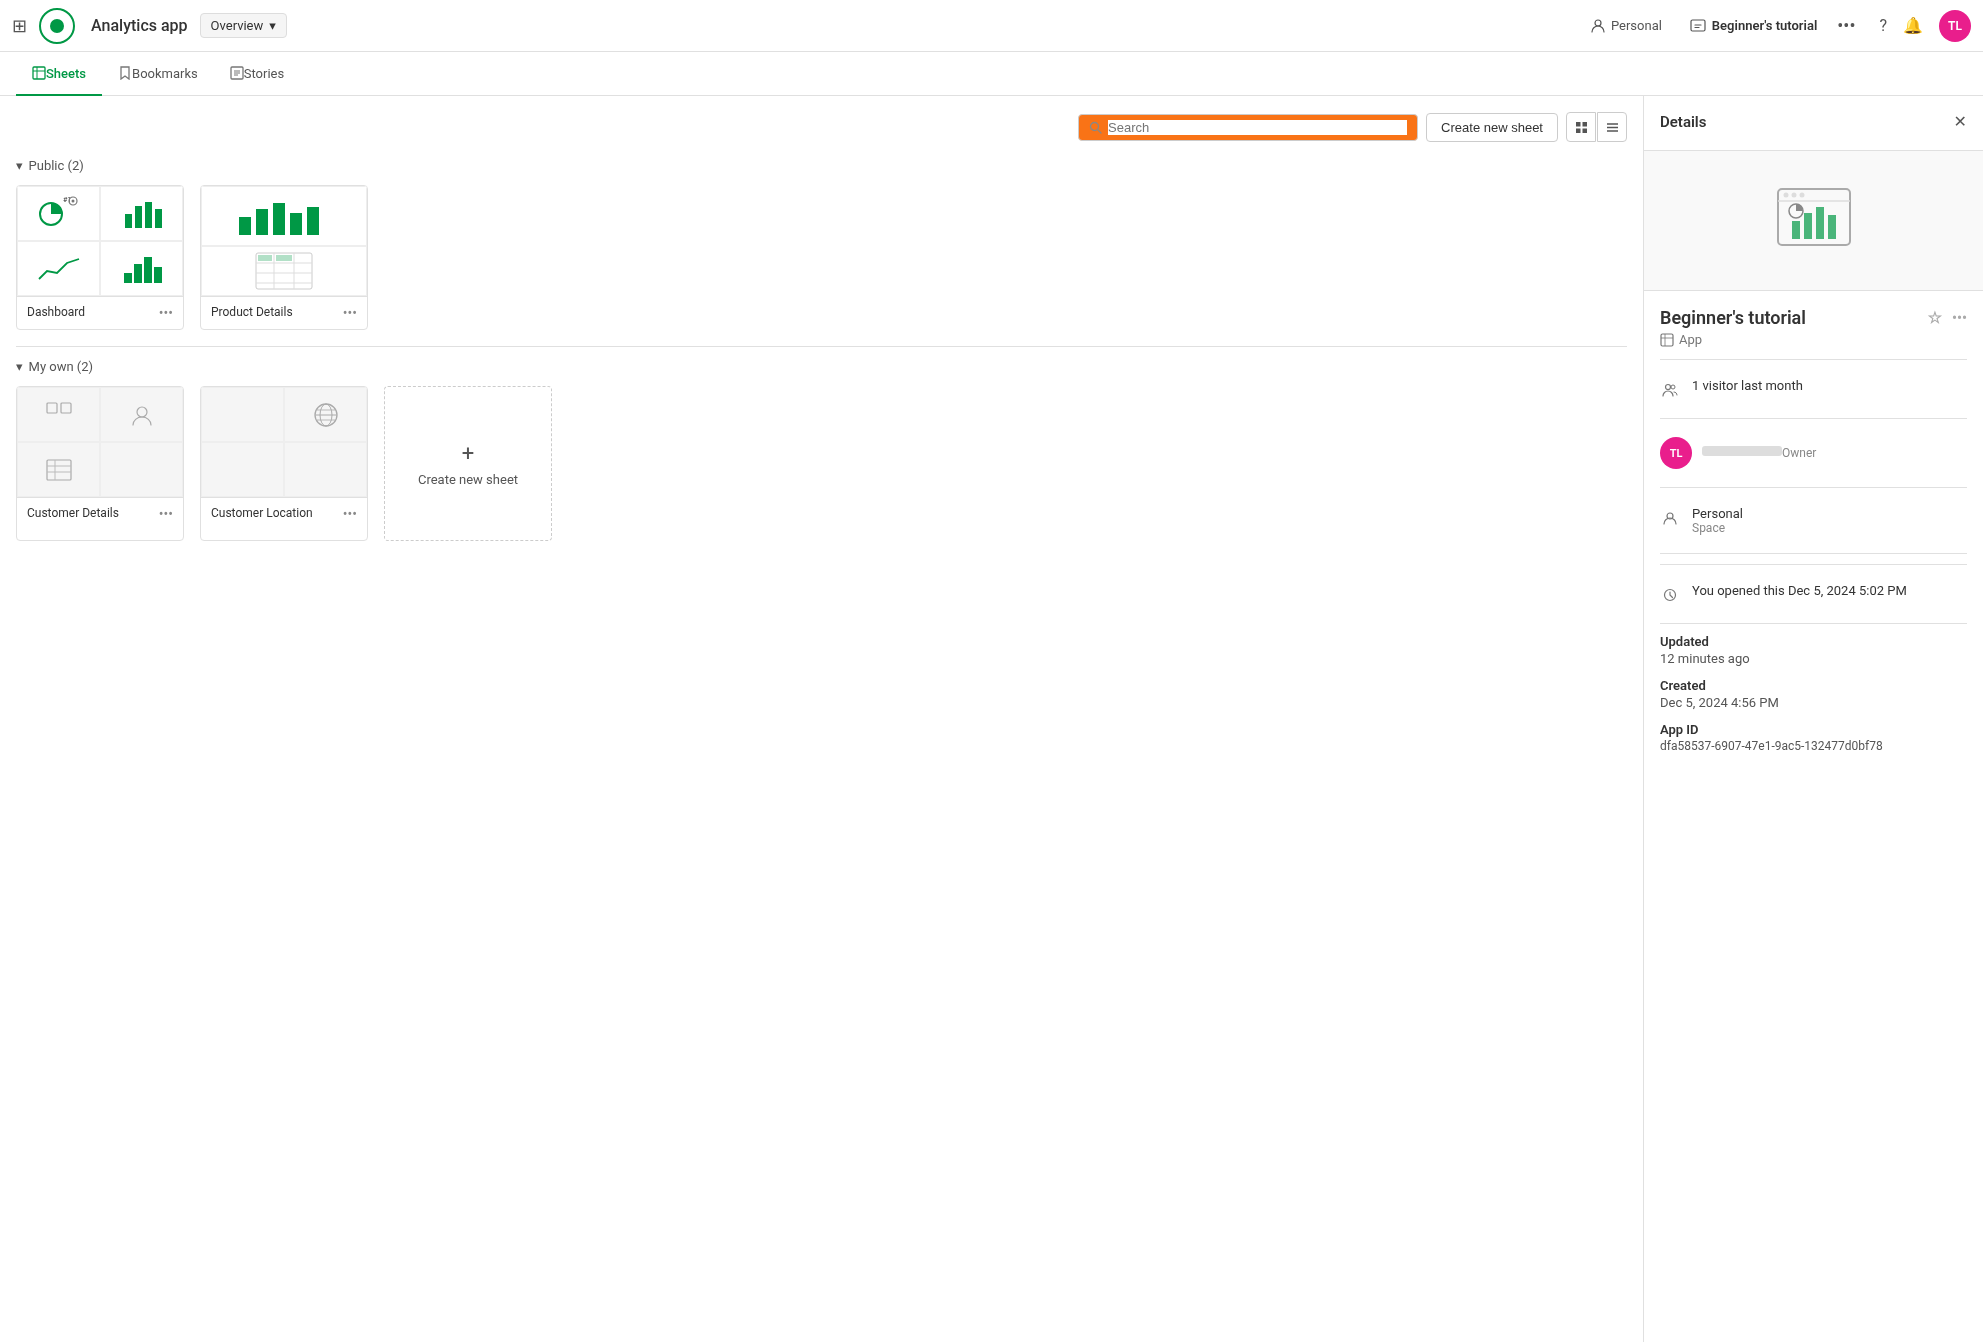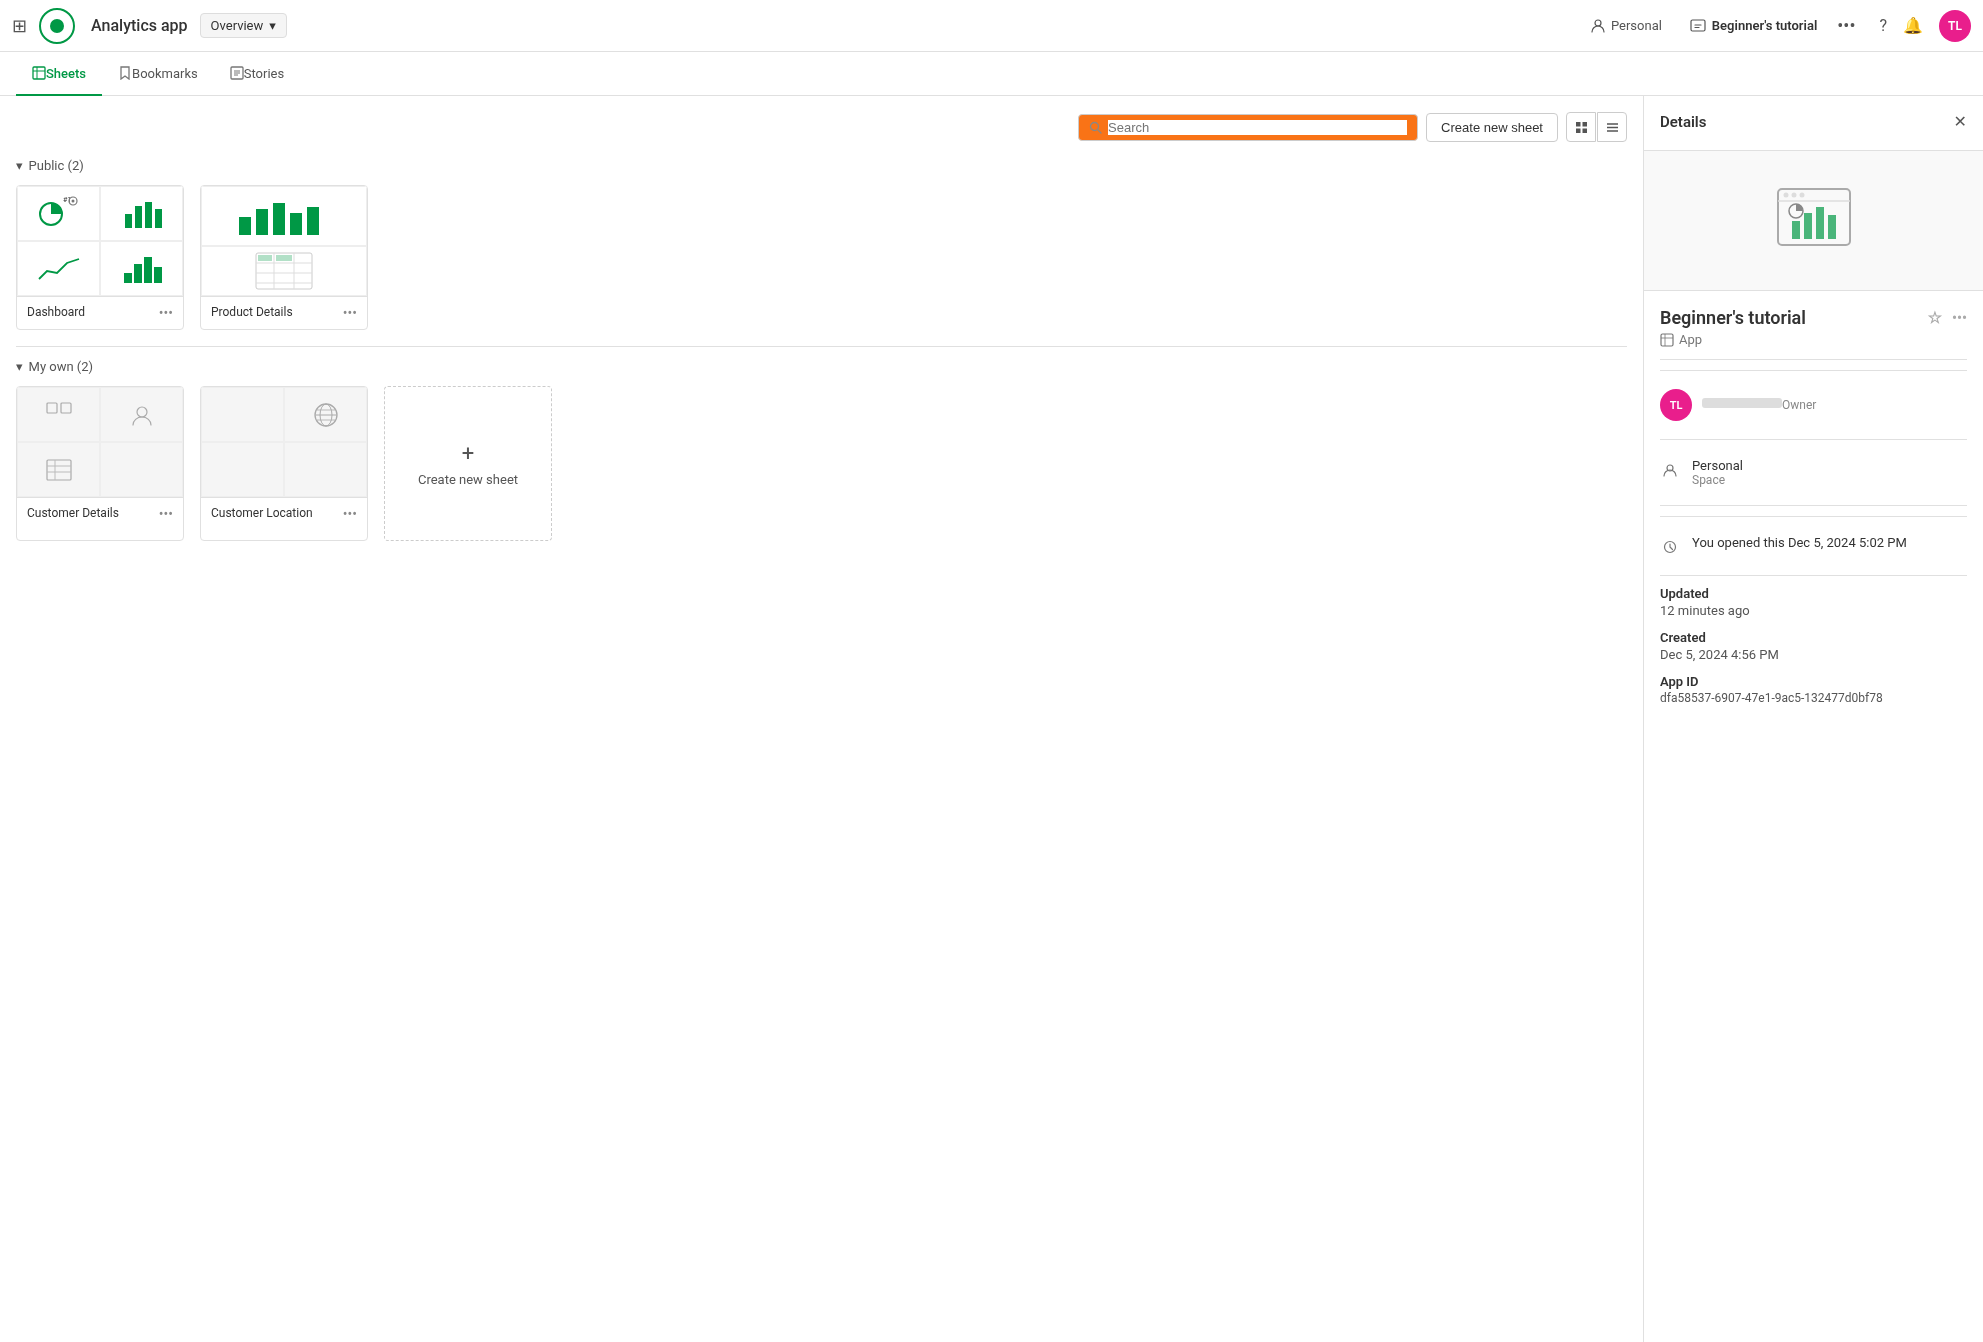--- a/index.html
+++ b/index.html
@@ -444,20 +444,31 @@
         <svg width="14" height="14" viewBox="0 0 14 14" fill="none">
           <rect x="1" y="1" width="12" height="12" rx="1.5" stroke="#777" stroke-width="1.2"></rect>
           <line x1="1" y1="5" x2="13" y2="5" stroke="#777" stroke-width="0.8"></line>
           <line x1="5" y1="1" x2="5" y2="13" stroke="#777" stroke-width="0.8"></line>
         </svg>
         <span>App</span>
       </div>
 
       <hr class="details-divider">
 
+      <div class="detail-row">
+        <div class="detail-icon">
+          <svg width="16" height="16" viewBox="0 0 16 16" fill="none">
+            <circle cx="6" cy="5" r="2.5" stroke="#777" stroke-width="1.2"></circle>
+            <path d="M1 14c0-2.761 2.239-5 5-5s5 2.239 5 5" stroke="#777" stroke-width="1.2" stroke-linecap="round"></path>
+            <circle cx="11" cy="5" r="2" stroke="#777" stroke-width="1"></circle>
+            <path d="M12 10c1.657 0 3 1.343 3 3" stroke="#777" stroke-width="1" stroke-linecap="round"></path>
+          </svg>
+        </div>
+        <span class="detail-label">1 visitor last month</span>
+      </div>
 
       <hr class="details-divider">
 
       <div class="owner-row">
         <div class="owner-avatar">TL</div>
         <div class="owner-info">
           <div class="owner-name-placeholder"></div>
           <span class="owner-role">Owner</span>
         </div>
       </div>

